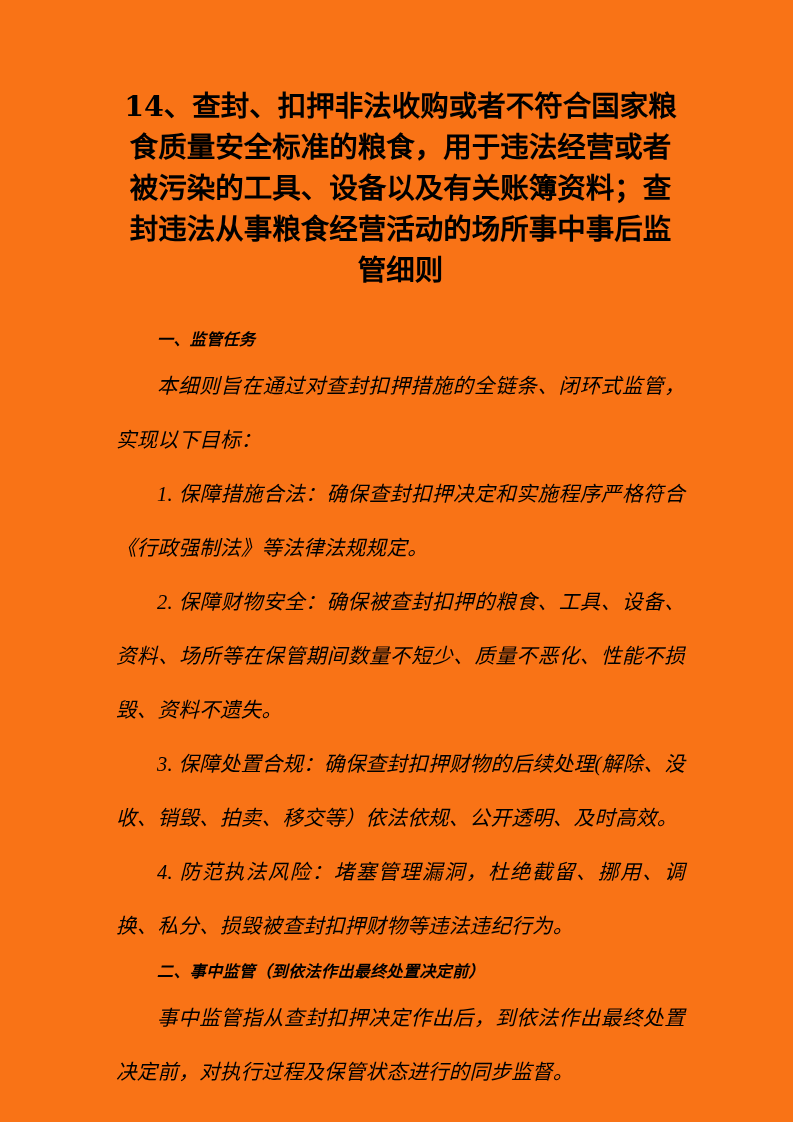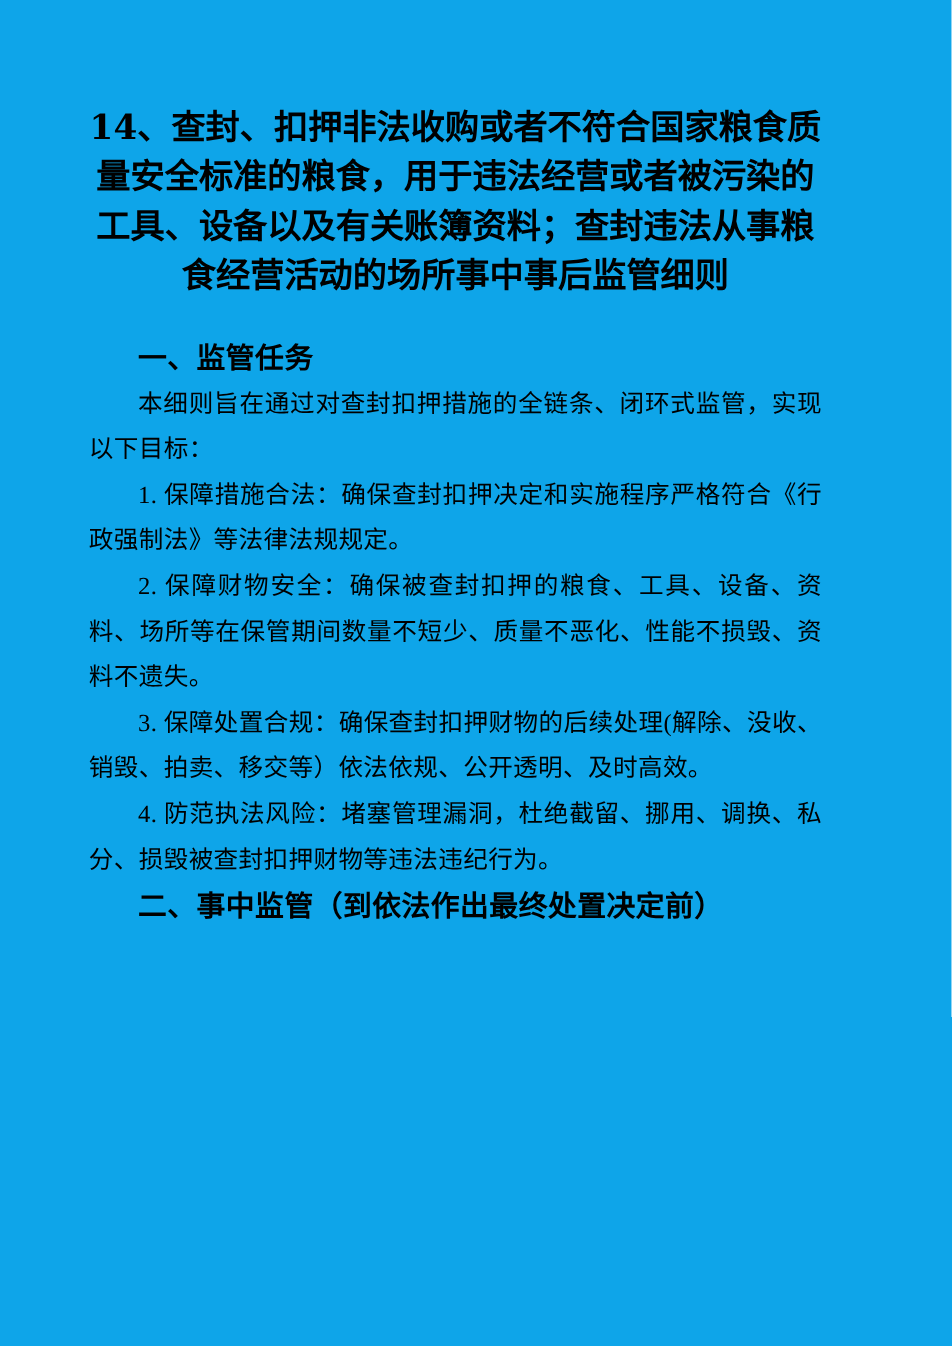--- a/index.html
+++ b/index.html
@@ -12,57 +12,59 @@
     height: 1122px;
     font-family: "Liberation Serif", "DejaVu Serif", serif;
     color: #000000;
     overflow: hidden;
   }
   .page {
     position: relative;
     width: 793px;
     height: 1122px;
     box-sizing: border-box;
-    padding: 86px 108px 60px 74px;
-    background: #0ea5e9;
+    padding: 86px 108px 60px 116px;
+    background: #f97316;
   }
   .doc-title {
     font-family: "DejaVu Serif", "Liberation Serif", serif;
     font-weight: bold;
     font-size: 28.5px;
     line-height: 41px;
     text-align: center;
     letter-spacing: 0px;
     margin: 0 0 14px 0;
     text-indent: 0;
     word-break: break-all;
   }
   .body-block {
     font-size: 20.5px;
     line-height: 38px;
   }
   .heading {
     font-family: "DejaVu Serif", "Liberation Serif", serif;
     font-weight: bold;
-    font-size: 24px;
+    font-size: 16px;
     line-height: 38px;
     text-indent: 41px;
     margin: 0;
     letter-spacing: 0.4px;
     word-break: break-all;
+    font-style: italic;
   }
   .para {
     font-size: 20.5px;
-    line-height: 38px;
+    line-height: 54px;
     text-indent: 41px;
     margin: 0;
     text-align: justify;
     text-justify: inter-ideograph;
     letter-spacing: 0.3px;
     word-break: break-all;
+    font-style: italic;
   }
   .spacer-sm { height: 16px; }
 </style>
 </head>
 <body>
 
 <div class="page">
 
   <h1 class="doc-title">14、查封、扣押非法收购或者不符合国家粮食质量安全标准的粮食，用于违法经营或者被污染的工具、设备以及有关账簿资料；查封违法从事粮食经营活动的场所事中事后监管细则</h1>
 
@@ -71,15 +73,16 @@
   <div class="body-block">
 
     <p class="heading">一、监管任务</p>
     <p class="para">本细则旨在通过对查封扣押措施的全链条、闭环式监管，实现以下目标：</p>
     <p class="para">1. 保障措施合法：确保查封扣押决定和实施程序严格符合《行政强制法》等法律法规规定。</p>
     <p class="para">2. 保障财物安全：确保被查封扣押的粮食、工具、设备、资料、场所等在保管期间数量不短少、质量不恶化、性能不损毁、资料不遗失。</p>
     <p class="para">3. 保障处置合规：确保查封扣押财物的后续处理(解除、没收、销毁、拍卖、移交等）依法依规、公开透明、及时高效。</p>
     <p class="para">4. 防范执法风险：堵塞管理漏洞，杜绝截留、挪用、调换、私分、损毁被查封扣押财物等违法违纪行为。</p>
 
     <p class="heading">二、事中监管（到依法作出最终处置决定前）</p>
+    <p class="para">事中监管指从查封扣押决定作出后，到依法作出最终处置决定前，对执行过程及保管状态进行的同步监督。</p>
 
   </div>
 </div>
 
 </body></html>

